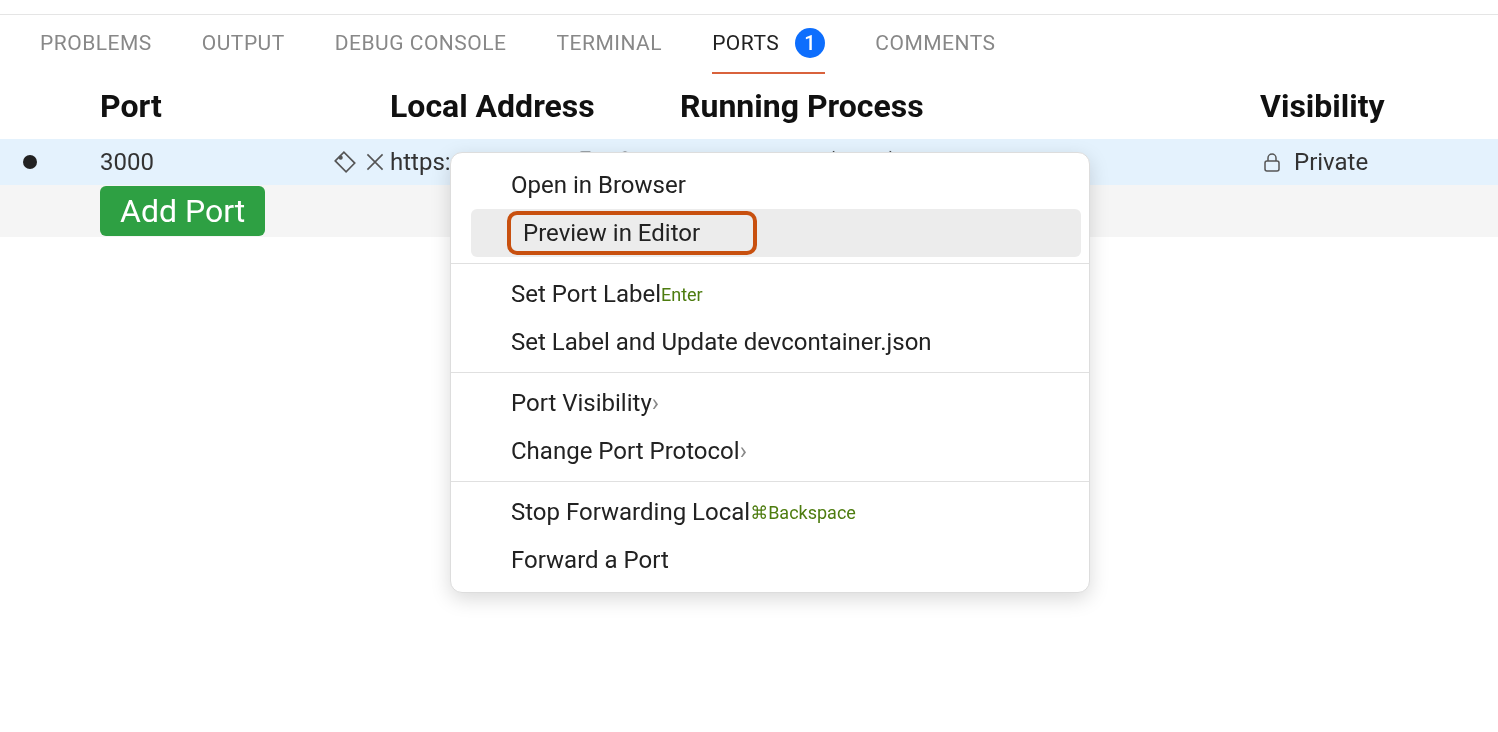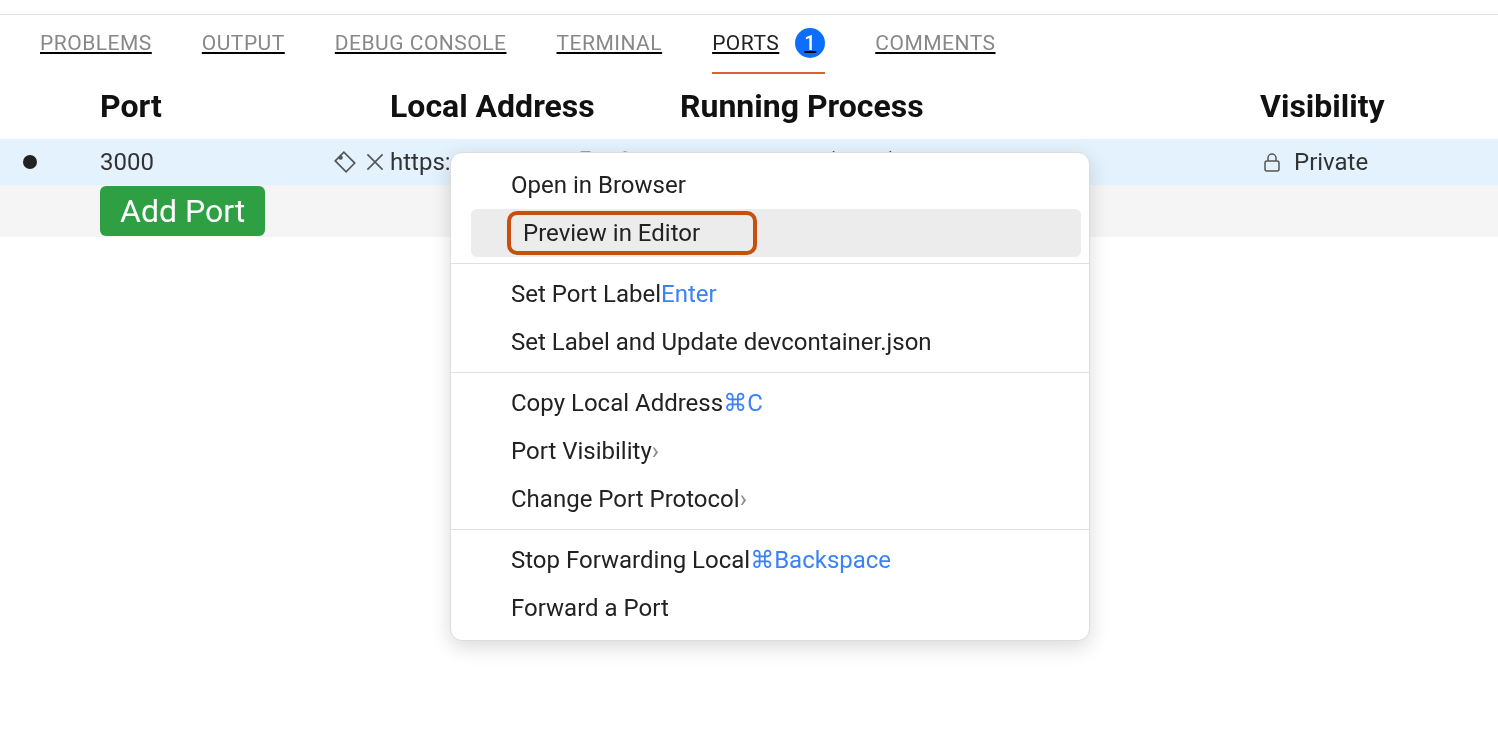--- a/index.html
+++ b/index.html
@@ -17,21 +17,20 @@
     .top-divider {
       height: 15px;
       border-bottom: 1px solid #e5e5e5;
     }
     .tabs {
       display: flex;
       align-items: center;
       padding: 0 40px;
       height: 58px;
       gap: 50px;
-      text-decoration: underline;
     }
     .tab {
       color: #888;
       font-size: 21px;
       letter-spacing: 0.5px;
       cursor: pointer;
       display: flex;
       align-items: center;
       gap: 16px;
       padding: 14px 0;
@@ -172,22 +171,22 @@
       border: 4px solid #c8500f;
       border-radius: 10px;
       pointer-events: none;
     }
     .ctx-divider {
       height: 1px;
       background: #e0e0e0;
       margin: 6px 0;
     }
     .ctx-shortcut {
-      color: #3b82f6;
-      font-size: 24px;
+      color: #4d7c0f;
+      font-size: 18px;
     }
     .chevron {
       color: #888;
       font-size: 24px;
     }
     svg.icon {
       width: 26px;
       height: 26px;
       stroke: #555;
       fill: none;
@@ -290,24 +289,20 @@
   <div class="ctx-divider"></div>
   <div class="ctx-item">
     <span>Set Port Label</span>
     <span class="ctx-shortcut">Enter</span>
   </div>
   <div class="ctx-item">
     <span>Set Label and Update devcontainer.json</span>
   </div>
   <div class="ctx-divider"></div>
   <div class="ctx-item">
-    <span>Copy Local Address</span>
-    <span class="ctx-shortcut">⌘C</span>
-  </div>
-  <div class="ctx-item">
     <span>Port Visibility</span>
     <span class="chevron">›</span>
   </div>
   <div class="ctx-item">
     <span>Change Port Protocol</span>
     <span class="chevron">›</span>
   </div>
   <div class="ctx-divider"></div>
   <div class="ctx-item">
     <span>Stop Forwarding Local</span>

